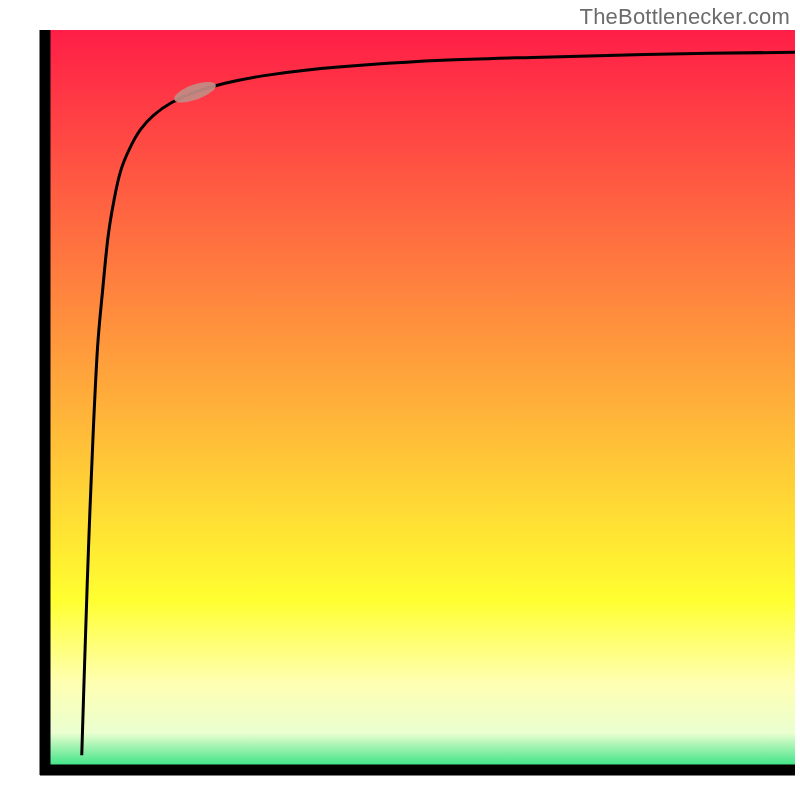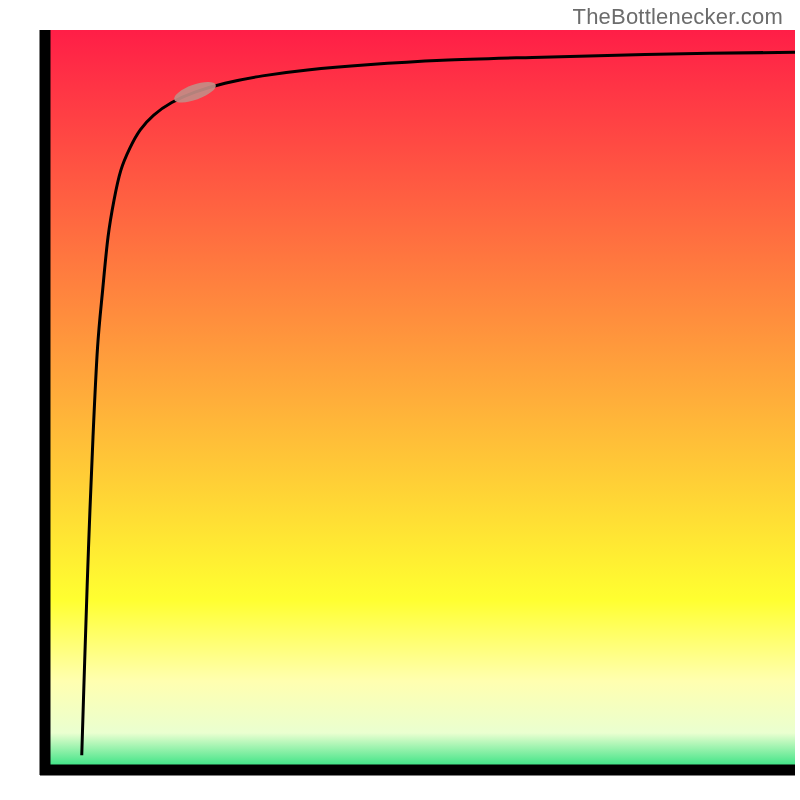--- a/index.html
+++ b/index.html
@@ -12,21 +12,21 @@
     overflow: hidden;
   }
   .stage {
     position: relative;
     width: 800px;
     height: 800px;
   }
   .attribution {
     position: absolute;
     top: 4px;
-    right: 17px;
+    right: 10px;
     color: #6c6c6c;
     font-size: 22px;
     font-weight: 400;
     letter-spacing: 0.2px;
   }
   svg.chart {
     position: absolute;
     left: 0;
     top: 0;
   }

